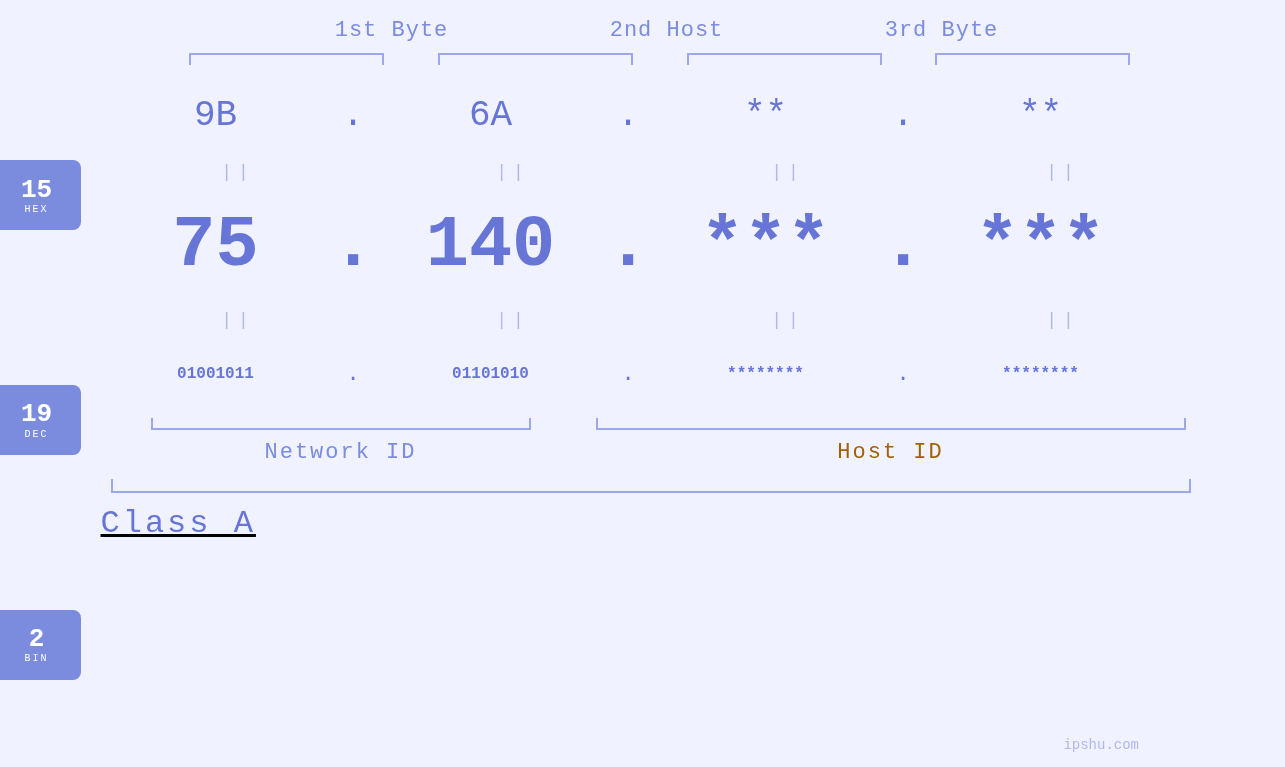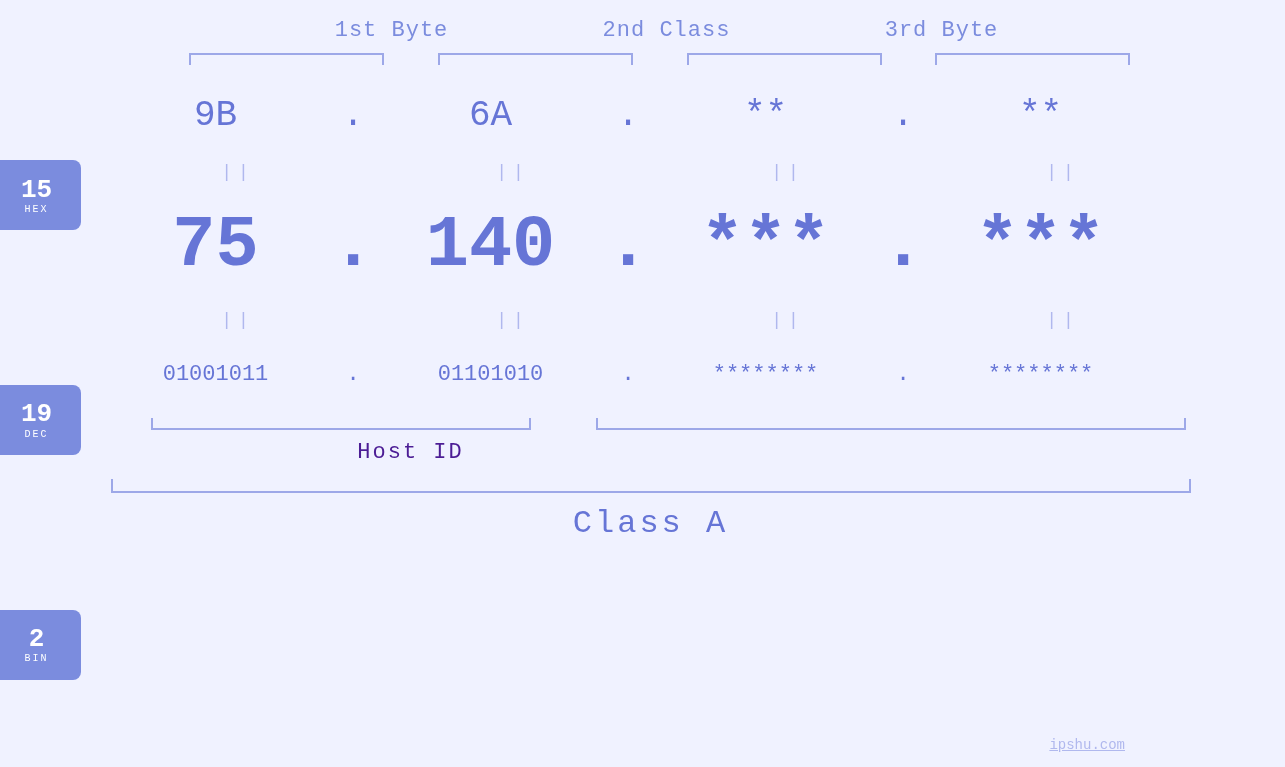--- a/index.html
+++ b/index.html
@@ -112,41 +112,40 @@
 
     .ip-value {
       width: 230px;
       text-align: center;
       color: #6675d6;
       font-family: 'Courier New', Courier, monospace;
     }
 
     .ip-value.hex { font-size: 36px; }
     .ip-value.dec { font-size: 72px; font-weight: bold; }
-    .ip-value.bin { font-size: 22px; }
+    .ip-value.bin { font-size: 16px; font-weight: bold; }
 
     .ip-dot {
       width: 45px;
       text-align: center;
       color: #6675d6;
       font-family: 'Courier New', Courier, monospace;
     }
 
     .ip-dot.hex { font-size: 36px; }
     .ip-dot.dec { font-size: 72px; font-weight: bold; }
     .ip-dot.bin { font-size: 22px; }
 
     .watermark {
       position: absolute;
       bottom: 14px;
-      right: 32px;
+      right: 18px;
       color: #b0b8ee;
       font-size: 14px;
       font-family: 'Courier New', Courier, monospace;
-      text-decoration: underline;
     }
 
     
     .rows-wrapper {
       display: flex;
       flex-direction: column;
       width: 1100px;
     }
 
     .single-ip-row {
@@ -214,21 +213,21 @@
     }
   </style>
 </head>
 <body>
 
 <div class="container">
 
   <div class="byte-headers">
     <div class="byte-header-spacer"></div>
     <div class="byte-header">1st Byte</div>
-    <div class="byte-header">2nd Class</div>
+    <div class="byte-header">2nd Host</div>
     <div class="byte-header">3rd Byte</div>
   </div>
 
   <div class="bracket-row">
     <div class="bracket-spacer"></div>
     <div class="bracket">
       <div class="bracket-inner"></div>
     </div>
     <div class="bracket">
       <div class="bracket-inner"></div>
@@ -307,28 +306,29 @@
       <div class="bin-bottom-bracket-row">
         <div class="bin-net-bracket">
           <div class="bin-net-bracket-line"></div>
         </div>
         <div class="bin-host-bracket">
           <div class="bin-host-bracket-line"></div>
         </div>
       </div>
 
       <div style="display:flex; flex-direction:row; margin-top:10px;">
-        <div style="width:620px; text-align:center; color:#4c1d95; font-size:22px; letter-spacing:2px; font-family:'Courier New',Courier,monospace;">Host ID</div>
+        <div style="width:480px; text-align:center; color:#7b8cde; font-size:22px; letter-spacing:2px; font-family:'Courier New',Courier,monospace;">Network ID</div>
+        <div style="width:620px; text-align:center; color:#a16207; font-size:22px; letter-spacing:2px; font-family:'Courier New',Courier,monospace;">Host ID</div>
       </div>
 
       <div style="display:flex; justify-content:center; margin-top:14px;">
         <div style="width:1080px; height:14px; border-bottom:2px solid #9da8e8; border-left:2px solid #9da8e8; border-right:2px solid #9da8e8;"></div>
       </div>
 
-      <div style="display:flex; justify-content:center; margin-top:12px;">
+      <div style="display:flex; justify-content:flex-start; margin-top:12px;text-decoration:underline;">
         <div style="color:#6675d6; font-size:32px; letter-spacing:3px; font-family:'Courier New',Courier,monospace;">Class A</div>
       </div>
 
     </div>
   </div>
 
   <div class="watermark">ipshu.com</div>
 
 </div>
 

